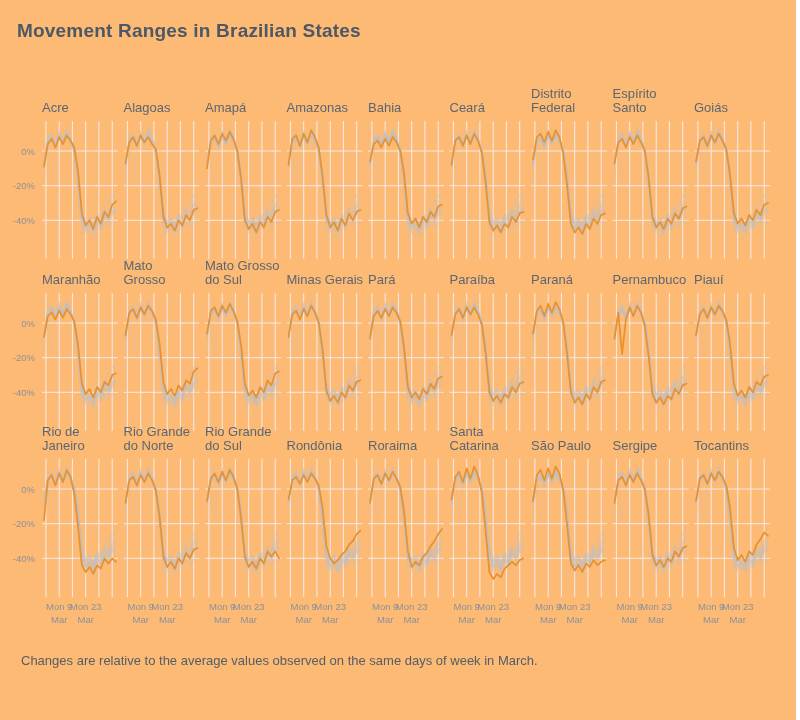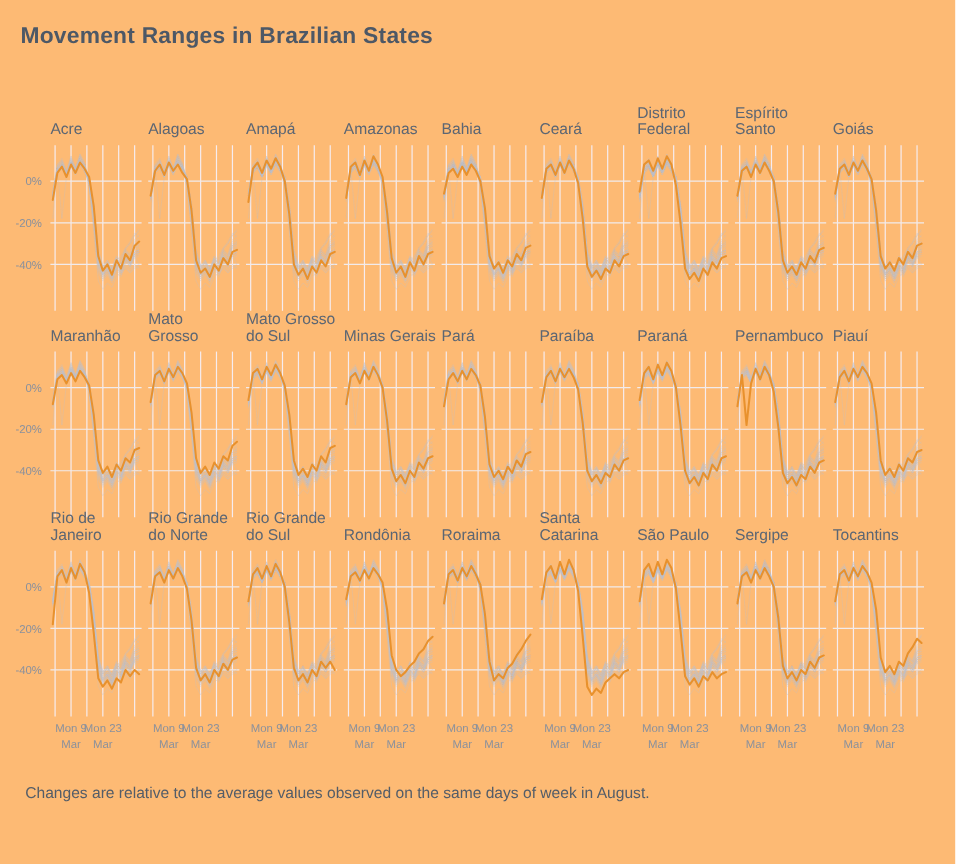--- a/index.html
+++ b/index.html
@@ -1122,15 +1122,15 @@
         <polyline points="696.0,415.1 699.8,392.6 703.6,389.1 707.4,397.8 711.2,387.4 714.9,394.3 718.7,385.7 722.5,390.9 726.3,399.5 730.1,422.1 733.9,461.9 737.7,474.1 741.5,468.9 745.3,475.8 749.1,465.4 752.8,468.9 756.6,458.5 760.4,453.3 764.2,446.3 768.0,449.8" fill="none" stroke="#E8912D" stroke-width="1.7" stroke-linejoin="round" stroke-linecap="round"></polyline>
         <text x="694" y="364" fill="#5c6673" font-size="13">Tocantins</text>
         <text x="711.2" y="524" text-anchor="middle" fill="#8b919c" font-size="9.5">Mon 9</text>
         <text x="711.2" y="537" text-anchor="middle" fill="#8b919c" font-size="9.5">Mar</text>
         <text x="737.7" y="524" text-anchor="middle" fill="#8b919c" font-size="9.5">Mon 23</text>
         <text x="737.7" y="537" text-anchor="middle" fill="#8b919c" font-size="9.5">Mar</text>
       </g>
     </svg>
 
   <div class="footnote">
-    <div class="l2">Changes are relative to the average values observed on the same days of week in August.</div>
+    <div class="l2">Changes are relative to the average values observed on the same days of week in March.</div>
   </div>
 </div>
 
 </body></html>

